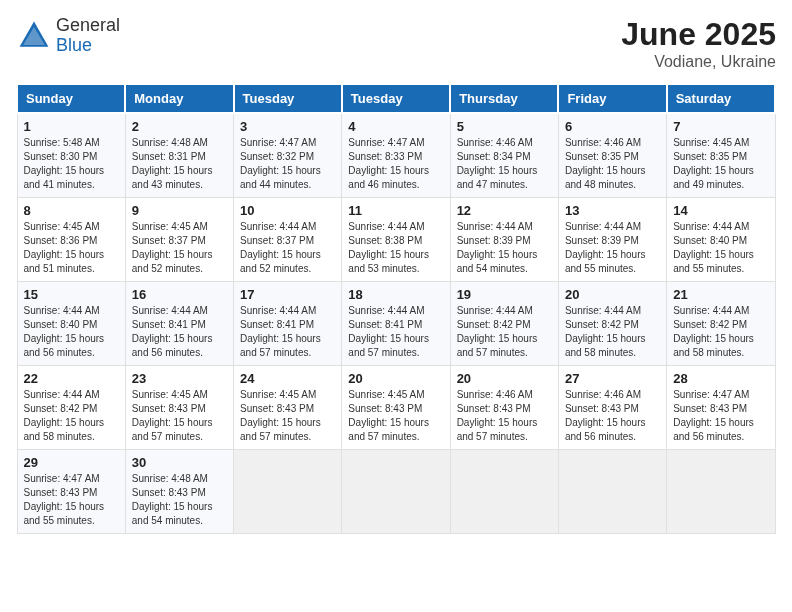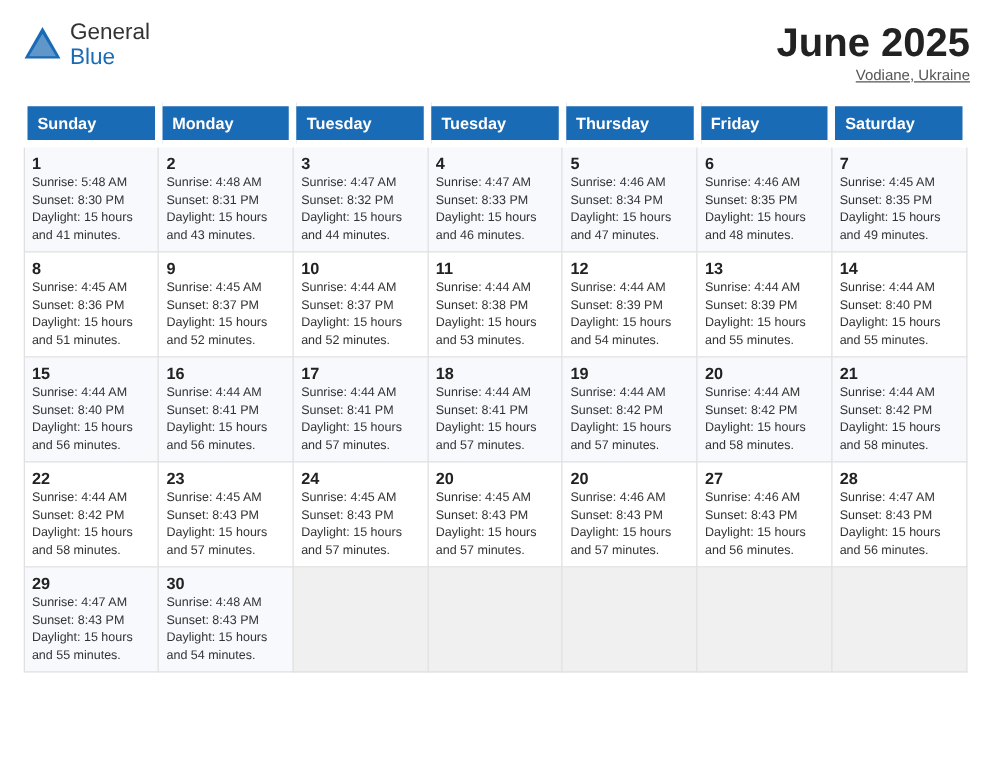--- a/index.html
+++ b/index.html
@@ -27,35 +27,35 @@
       line-height: 1.1;
     }
     .logo-general { color: #333; }
     .logo-blue { color: #1a6bb5; }
     .logo-icon {
       width: 36px;
       height: 36px;
     }
     .title-block { text-align: right; }
     .title-block h1 { font-size: 32px; color: #222; font-weight: bold; text-align: right; }
-    .title-block h2 { font-size: 12px; color: #555; font-weight: normal; text-decoration: underline; }
+    .title-block h2 { font-size: 16px; color: #555; font-weight: normal; }
     .calendar {
       width: 100%;
       border-collapse: collapse;
       font-size: 11px;
     }
     .calendar thead tr {
       background: #1a6bb5;
       color: #fff;
     }
     .calendar thead th {
       padding: 6px 8px;
       font-size: 13px;
       font-weight: bold;
-      border: 6px solid #ffffff;
+      border: 2px solid #ffffff;
       text-align: left;
     }
     .calendar tbody tr {
       border-bottom: 1px solid #ddd;
     }
     .calendar tbody td {
       vertical-align: top;
       padding: 5px 6px;
       border: 1px solid #e0e0e0;
       min-height: 80px;

